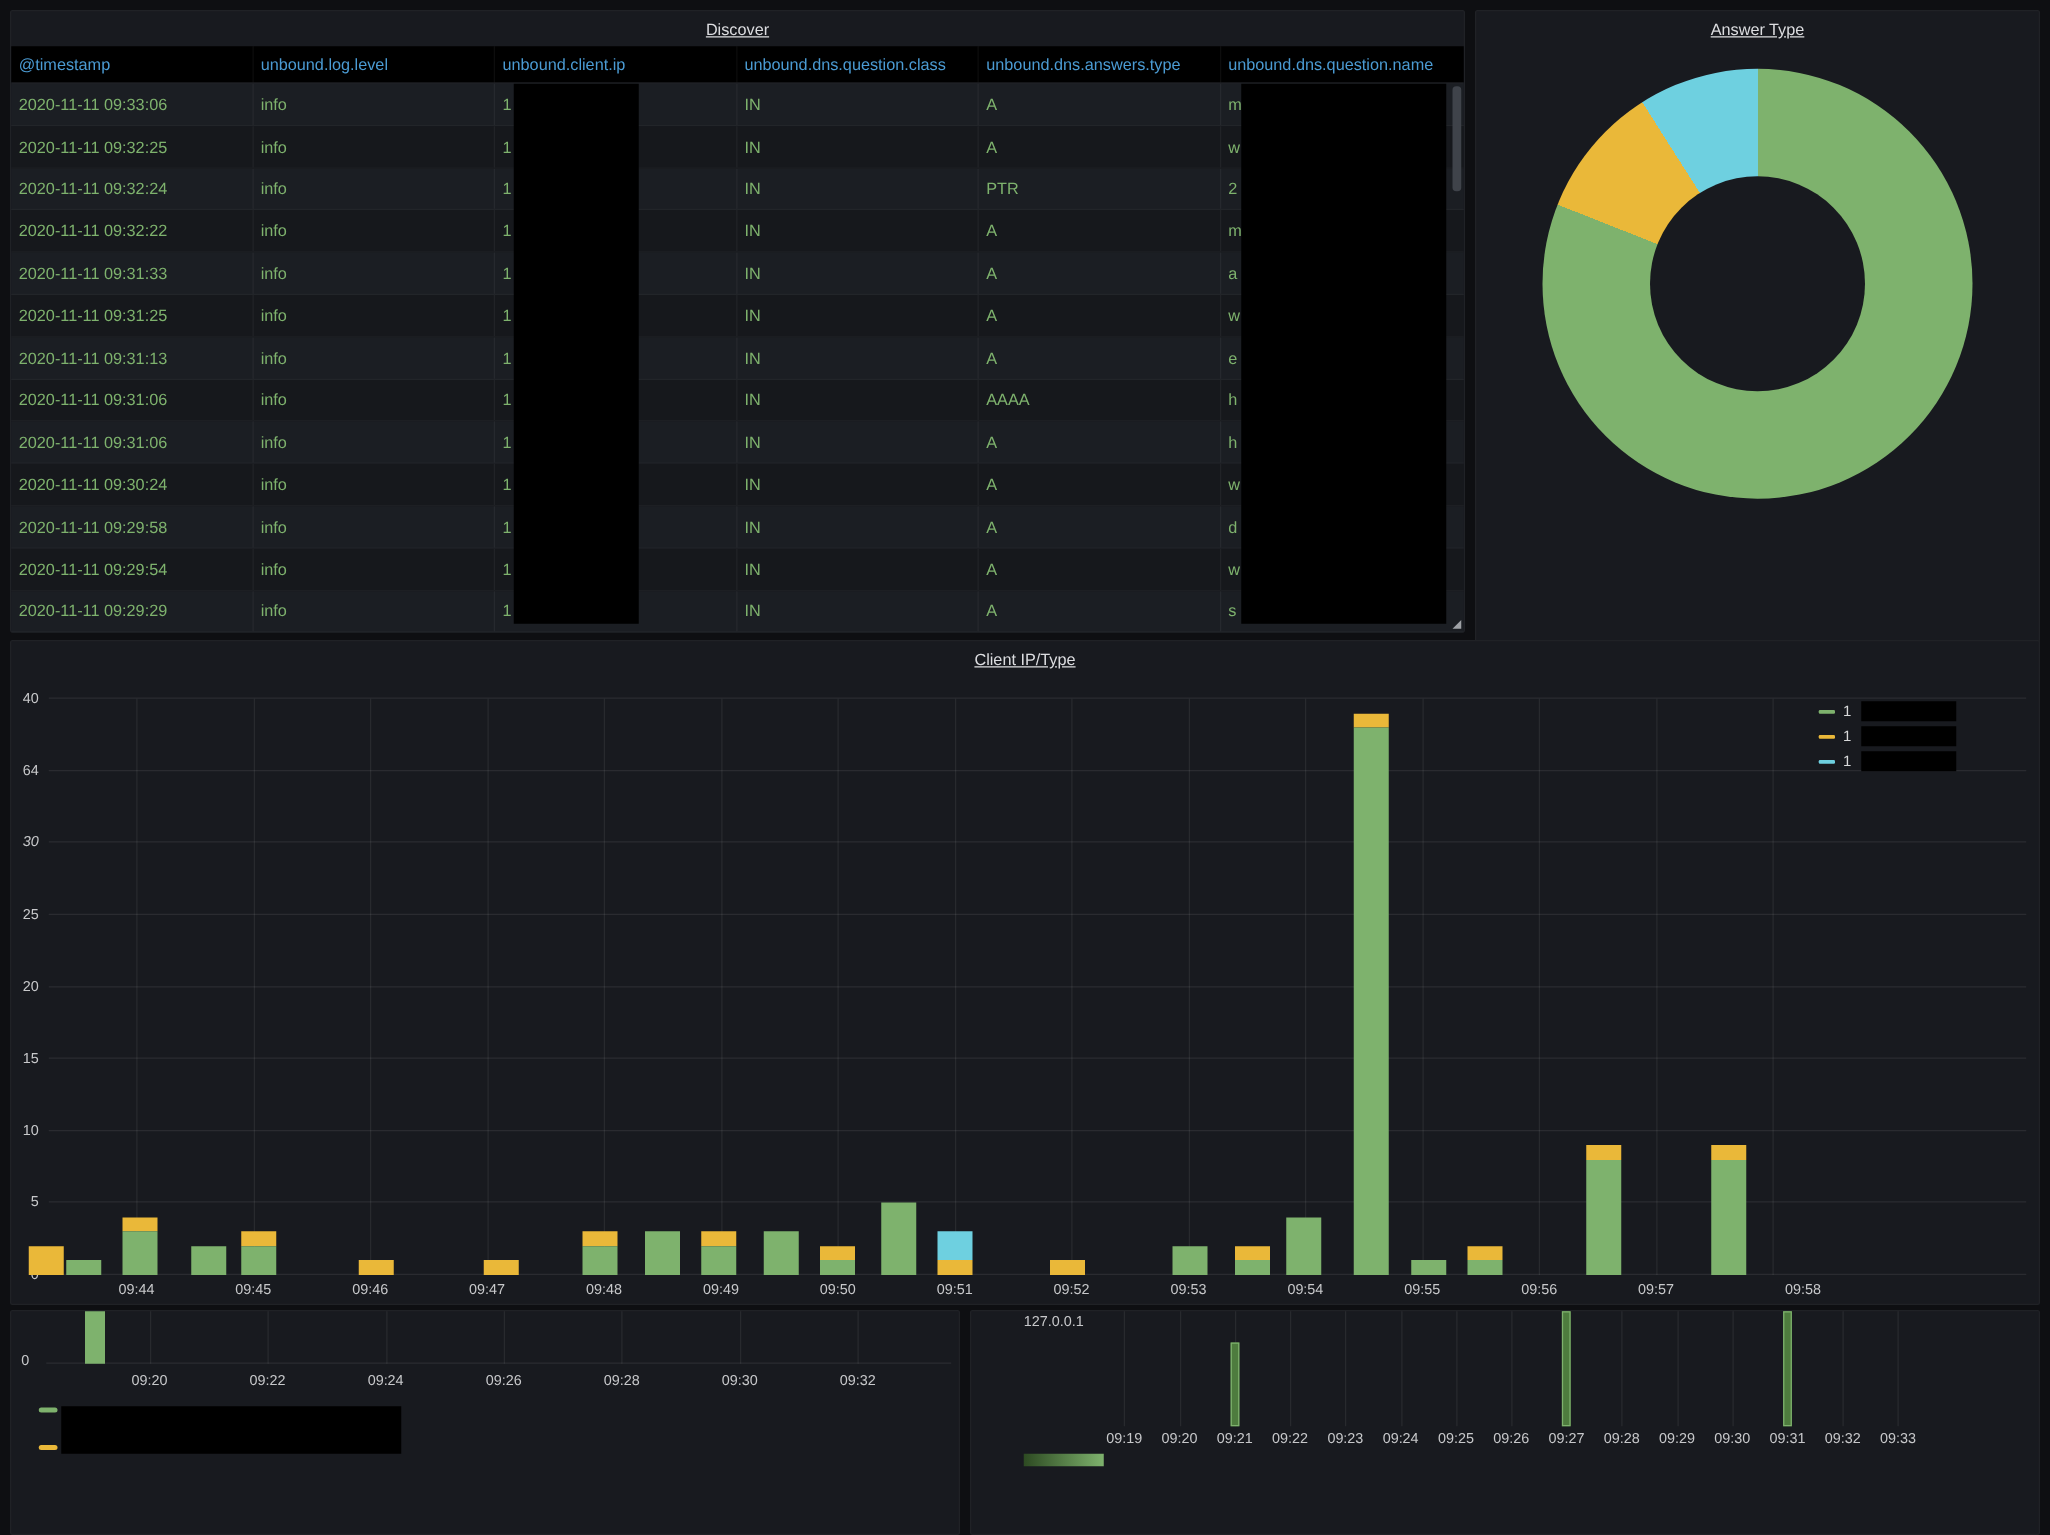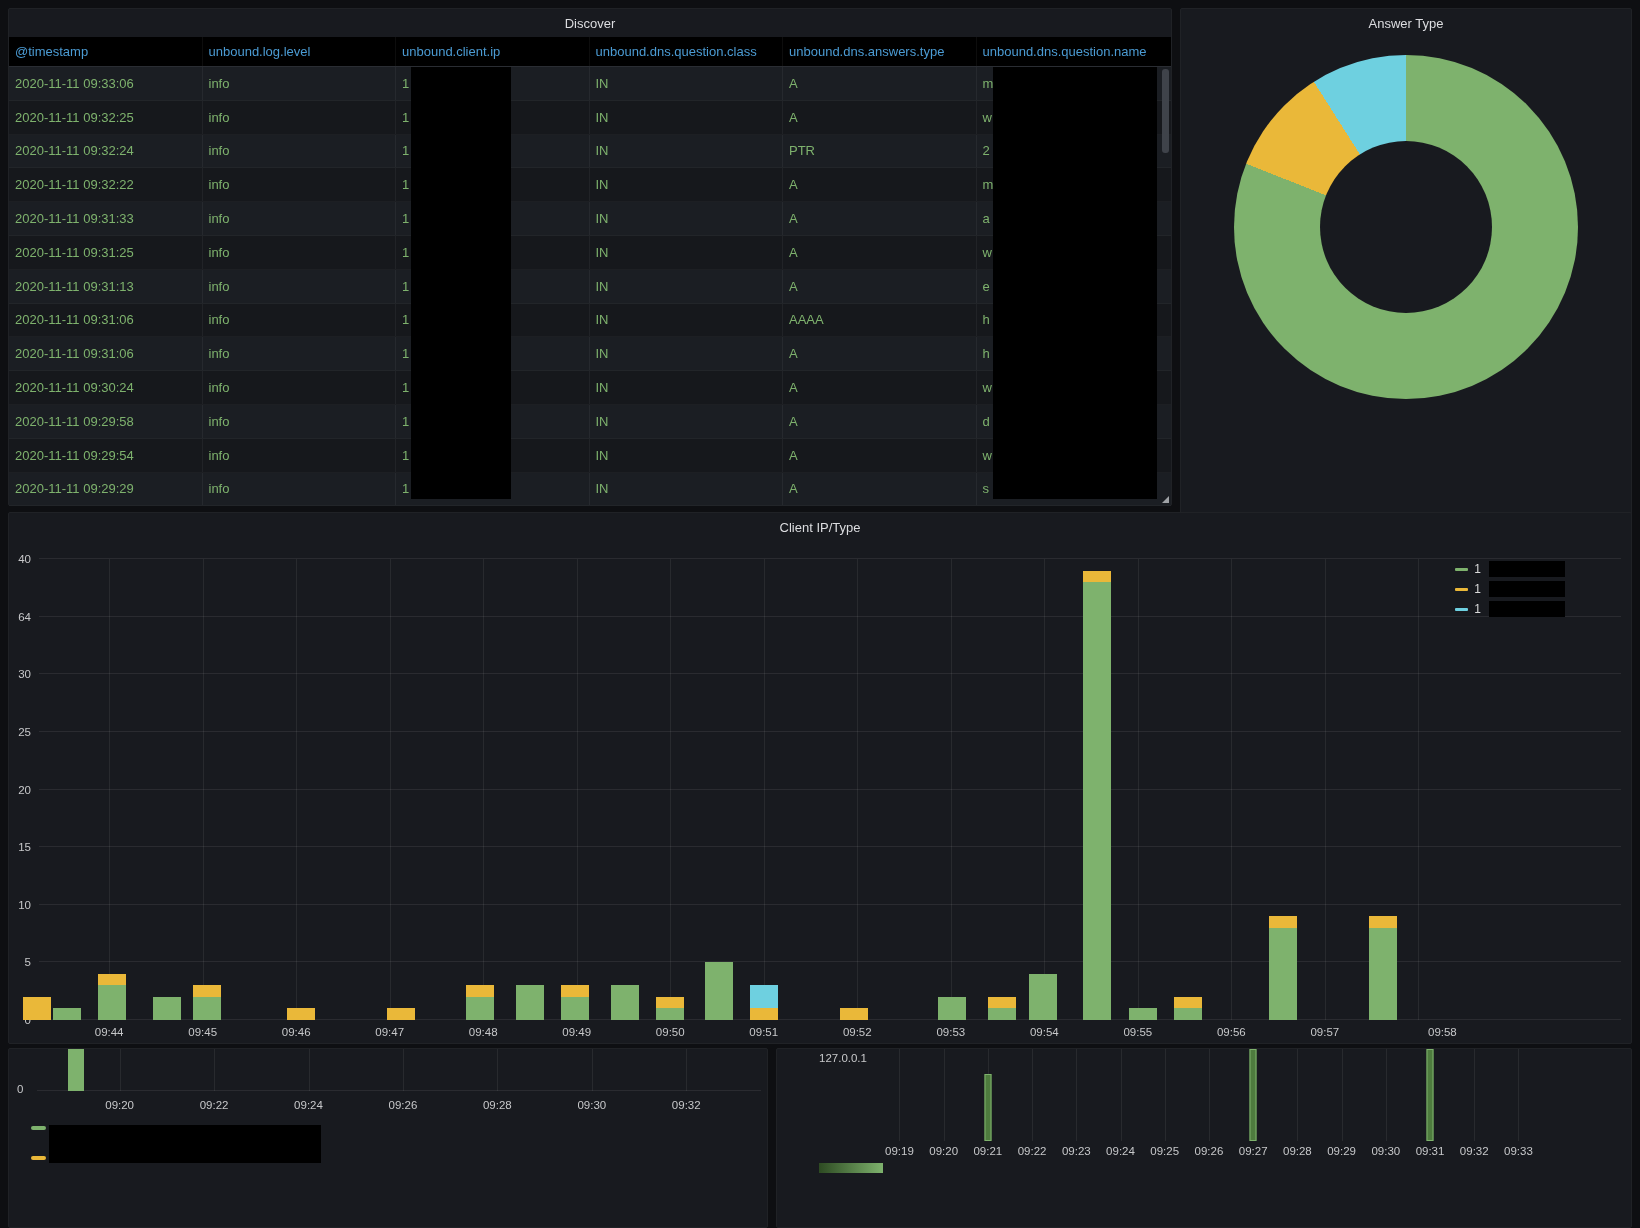--- a/index.html
+++ b/index.html
@@ -1,20 +1,20 @@
 <!DOCTYPE html>
 <html><head>
 <meta charset="utf-8">
 <style>
   * { margin:0; padding:0; box-sizing:border-box; }
   html,body { background:#0e0f12; }
   body { font-family:"Liberation Sans", sans-serif; color:#d8d9da; }
   .dashboard { position:relative; width:1640px; height:1228px; background:#0e0f12; overflow:hidden; }
   .panel { position:absolute; background:#181a1f; border:1px solid #202226; border-radius:2px; }
-  .panel-title { text-align:center; font-size:13px; font-weight:500; color:#dcdde0; padding-top:7px; height:28px; }
+  .panel-title { text-align:center; font-size:13px; font-weight:500; color:#dcdde0; padding-top:7px; height:28px;text-decoration:underline; }
 
   
   #discover-panel { left:8px; top:8px; width:1164px; height:498px; }
   .thead { display:flex; height:30px; background:#000000; border-bottom:1px solid #2a2d33; }
   .tcell { width:193.5px; display:flex; align-items:center; padding:0 6px; font-size:13px;
            border-right:1px solid rgba(255,255,255,0.05); overflow:hidden; white-space:nowrap; }
   .tcell:last-child { flex:1; border-right:none; }
   .th { color:#4b9bd3; }
   .trow { display:flex; height:33.8px; background:#1b1e23; border-bottom:1px solid rgba(255,255,255,0.03); }
   .trow.alt { background:#16181c; }
@@ -233,21 +233,21 @@
 
   <section class="panel" id="client-panel">
     <div class="panel-title">Client IP/Type</div>
     <div class="yaxis" id="client-yaxis">
         <div class="ytick" style="bottom: 0%;">0</div>
         <div class="ytick" style="bottom: 12.5%;">5</div>
         <div class="ytick" style="bottom: 25%;">10</div>
         <div class="ytick" style="bottom: 37.5%;">15</div>
         <div class="ytick" style="bottom: 50%;">20</div>
         <div class="ytick" style="bottom: 62.5%;">25</div>
-        <div class="ytick" style="bottom: 75%;">30</div>
+        <div class="ytick" style="bottom: 75%; font-style: italic;">30</div>
         <div class="ytick" style="bottom: 87.5%;">64</div>
         <div class="ytick" style="bottom: 100%; text-align: right;">40</div>
       </div>
     <div class="plot" id="client-plot">
         <div class="vgrid" style="left: 4.4335%;"></div>
         <div class="vgrid" style="left: 10.3448%;"></div>
         <div class="vgrid" style="left: 16.2562%;"></div>
         <div class="vgrid" style="left: 22.1675%;"></div>
         <div class="vgrid" style="left: 28.0788%;"></div>
         <div class="vgrid" style="left: 33.9901%;"></div>

